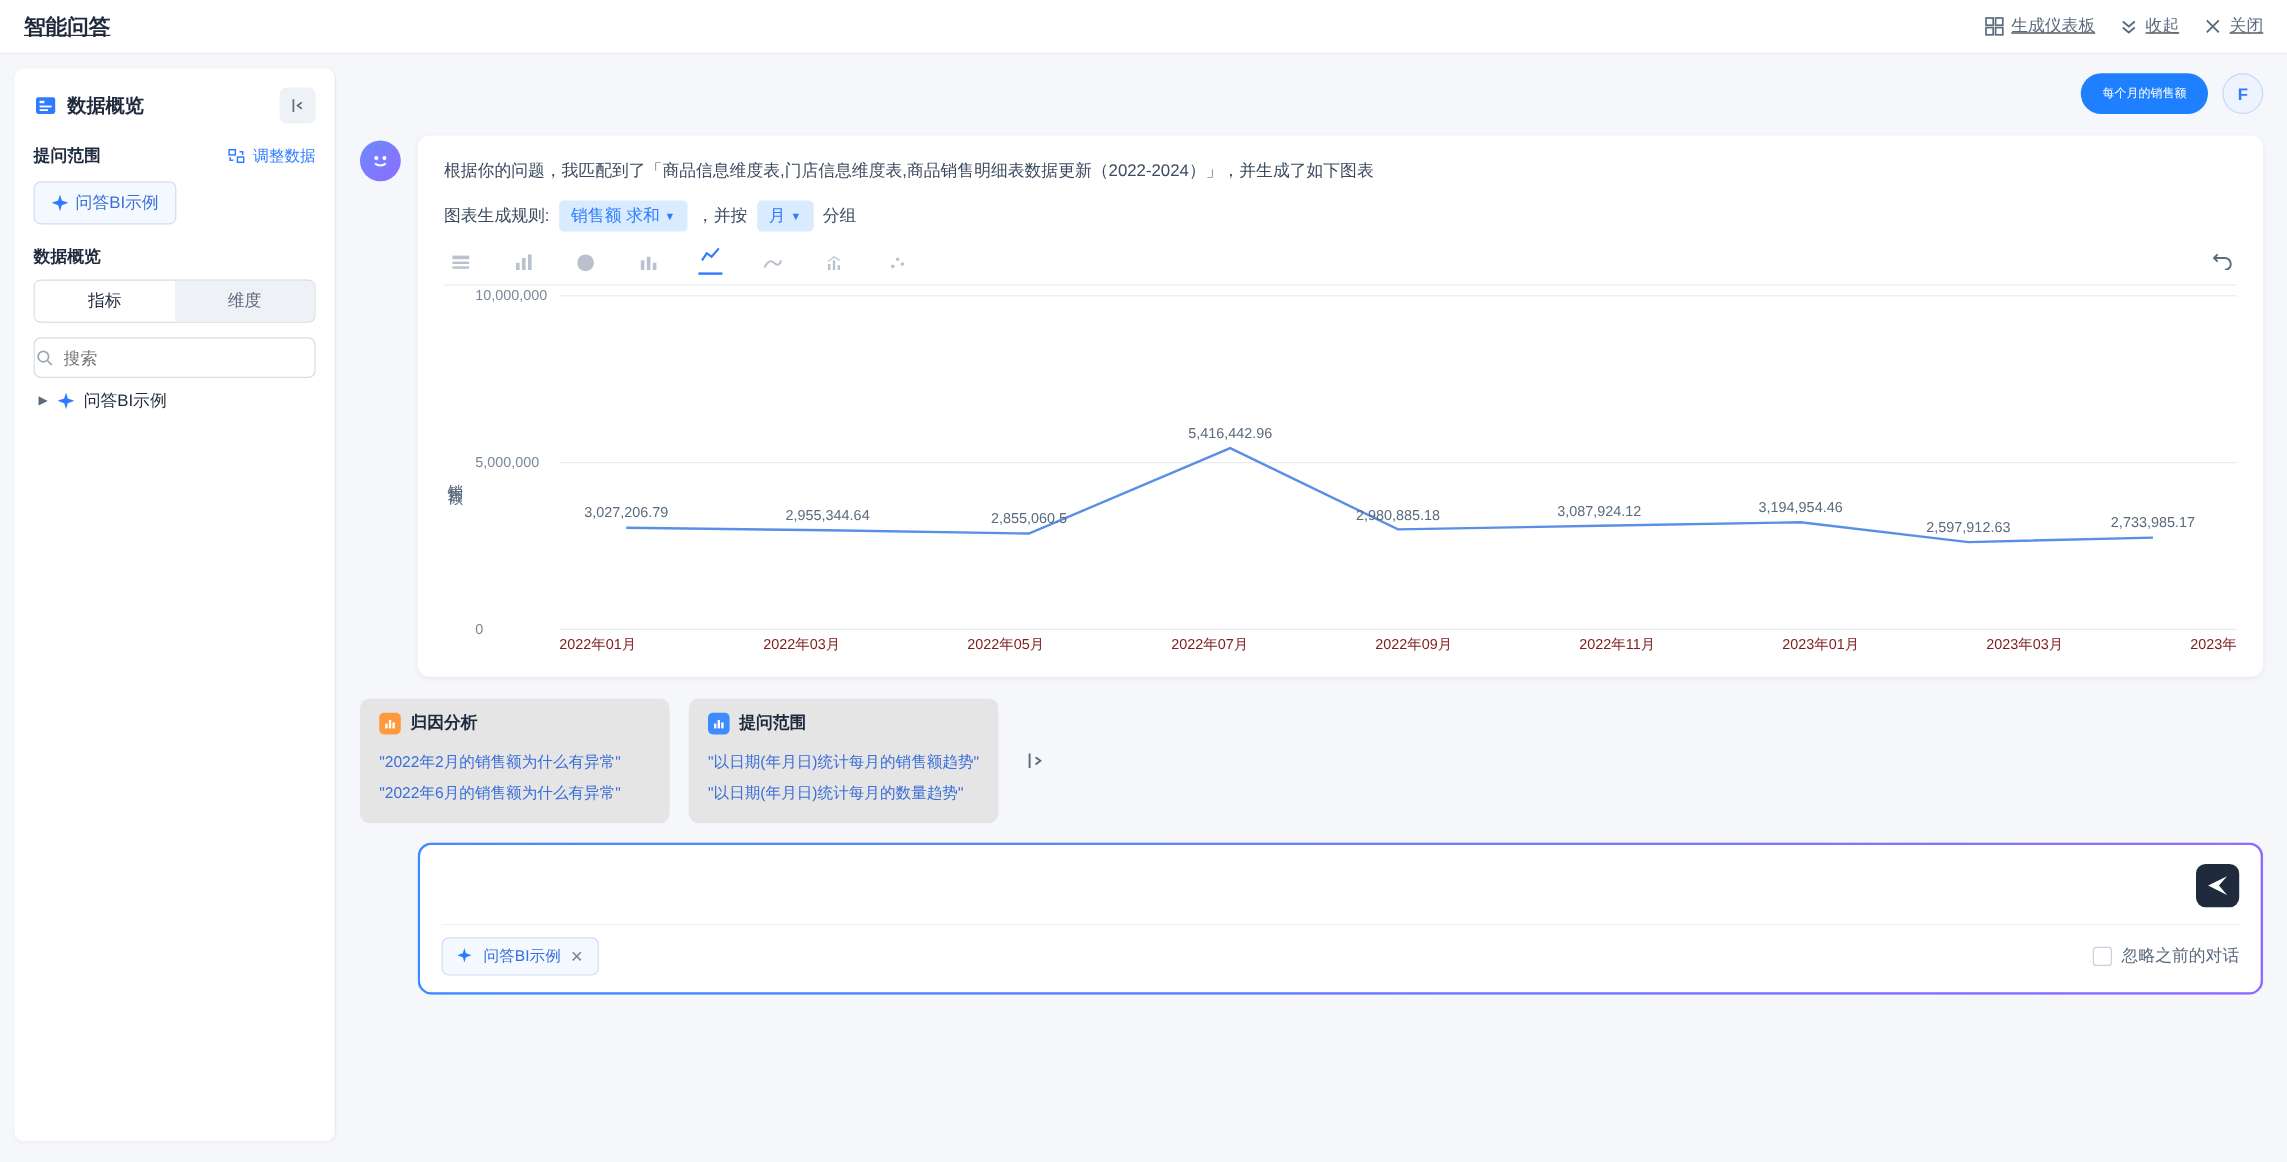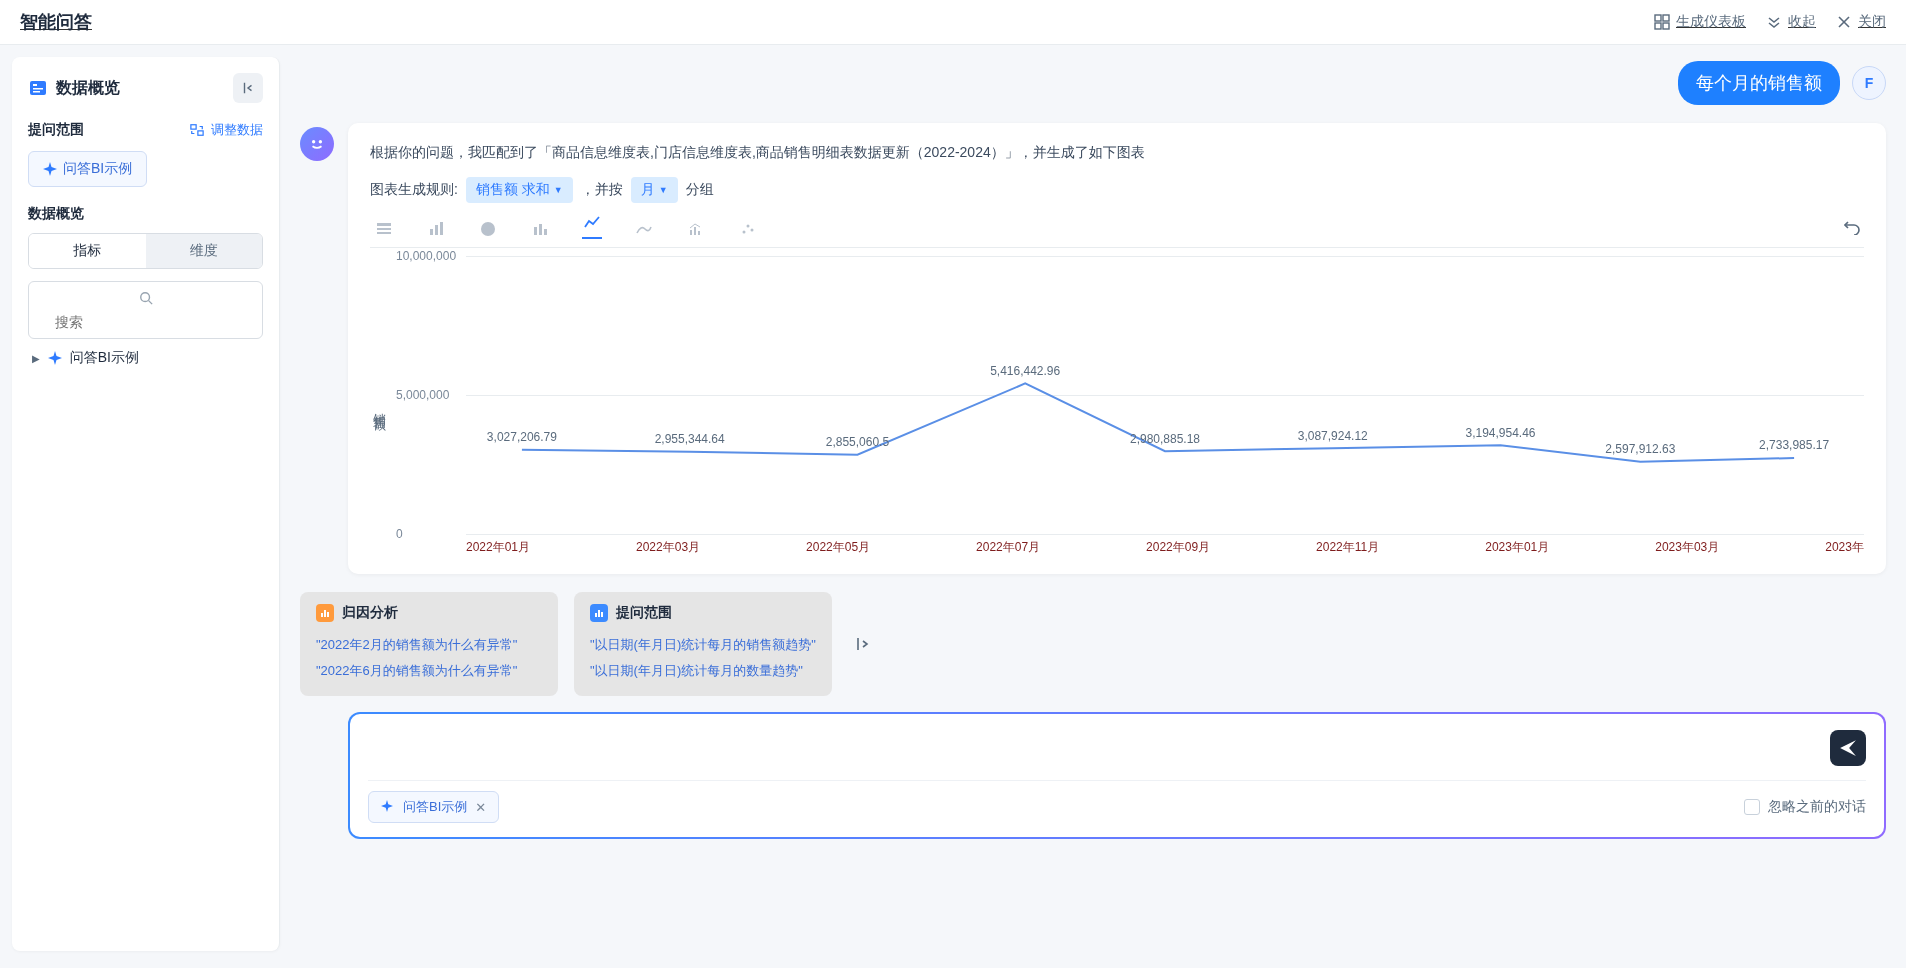--- a/index.html
+++ b/index.html
@@ -23,29 +23,29 @@
 .collapse-btn { width: 30px; height: 30px; border-radius: 6px; background: #eef1f5; display: flex; align-items: center; justify-content: center; cursor: pointer; color: #5a6b7d; }
 .section-row { display: flex; align-items: center; justify-content: space-between; margin-bottom: 12px; }
 .section-label { font-weight: 600; color: #1f2b3d; }
 .adjust-link { display: flex; align-items: center; gap: 6px; color: #2f7bff; cursor: pointer; font-size: 13px; }
 .topic-chip { display: inline-flex; align-items: center; gap: 6px; padding: 8px 14px; border-radius: 6px; border: 1px solid #d0ddf5; background: #f4f8ff; color: #3a6ed8; margin-bottom: 18px; cursor: pointer; }
 .sparkle-icon { width: 14px; height: 14px; color: #2f7bff; }
 .sub-heading { font-weight: 600; color: #1f2b3d; margin-bottom: 10px; }
 .tab-toggle { display: flex; border: 1px solid #d8dde3; border-radius: 6px; overflow: hidden; margin-bottom: 12px; }
 .tab-toggle div { flex: 1; text-align: center; padding: 8px 0; cursor: pointer; background: #eef1f5; color: #5a6b7d; }
 .tab-toggle div.active { background: #fff; color: #1f2b3d; font-weight: 500; }
-.search-box { display: flex; align-items: center; gap: 8px; border: 1px solid #d8dde3; border-radius: 6px; padding: 8px 0; color: #98a4b0; flex-direction: column; }
+.search-box { display: flex; align-items: center; gap: 8px; border: 1px solid #d8dde3; border-radius: 6px; padding: 8px 0; color: #98a4b0; }
 .search-box input { border: none; outline: none; flex: 1; font-size: 14px; background: transparent; }
 .tree-row { display: flex; align-items: center; gap: 8px; padding: 10px 4px; cursor: pointer; color: #1f2b3d; }
 .tree-caret { font-size: 10px; color: #5a6b7d; }
 
 
 .main { flex: 1; padding: 16px 20px 0 20px; display: flex; flex-direction: column; overflow: hidden; }
 .query-row { display: flex; align-items: center; justify-content: flex-end; gap: 12px; margin-bottom: 18px; }
-.query-pill { background: #1e80ff; color: #fff; padding: 10px 18px; border-radius: 20px; font-size: 18px; }
+.query-pill { background: #1e80ff; color: #fff; padding: 10px 18px; border-radius: 20px; font-size: 10px; }
 .avatar-badge { width: 34px; height: 34px; border-radius: 50%; border: 1px solid #c8d8f7; background: #eef4ff; display: flex; align-items: center; justify-content: center; color: #2f7bff; font-weight: 600; }
 
 .answer-block { display: flex; gap: 14px; }
 .bot-avatar { width: 34px; height: 34px; border-radius: 50%; background: linear-gradient(135deg,#6a8cff,#8f6bff); display: flex; align-items: center; justify-content: center; color: #fff; flex-shrink: 0; margin-top: 4px; }
 .answer-card { flex: 1; background: #fff; border-radius: 10px; padding: 18px 22px; box-shadow: 0 1px 4px rgba(0,0,0,0.05); }
 .answer-text { color: #3b4a5e; margin-bottom: 14px; line-height: 1.6; }
 .rule-row { display: flex; align-items: center; gap: 8px; color: #3b4a5e; margin-bottom: 16px; }
 .rule-chip { background: #d9ecff; color: #2f7bff; padding: 4px 10px; border-radius: 4px; display: inline-flex; align-items: center; gap: 4px; cursor: pointer; }
 .caret-down { font-size: 9px; color: #2f7bff; }
 

